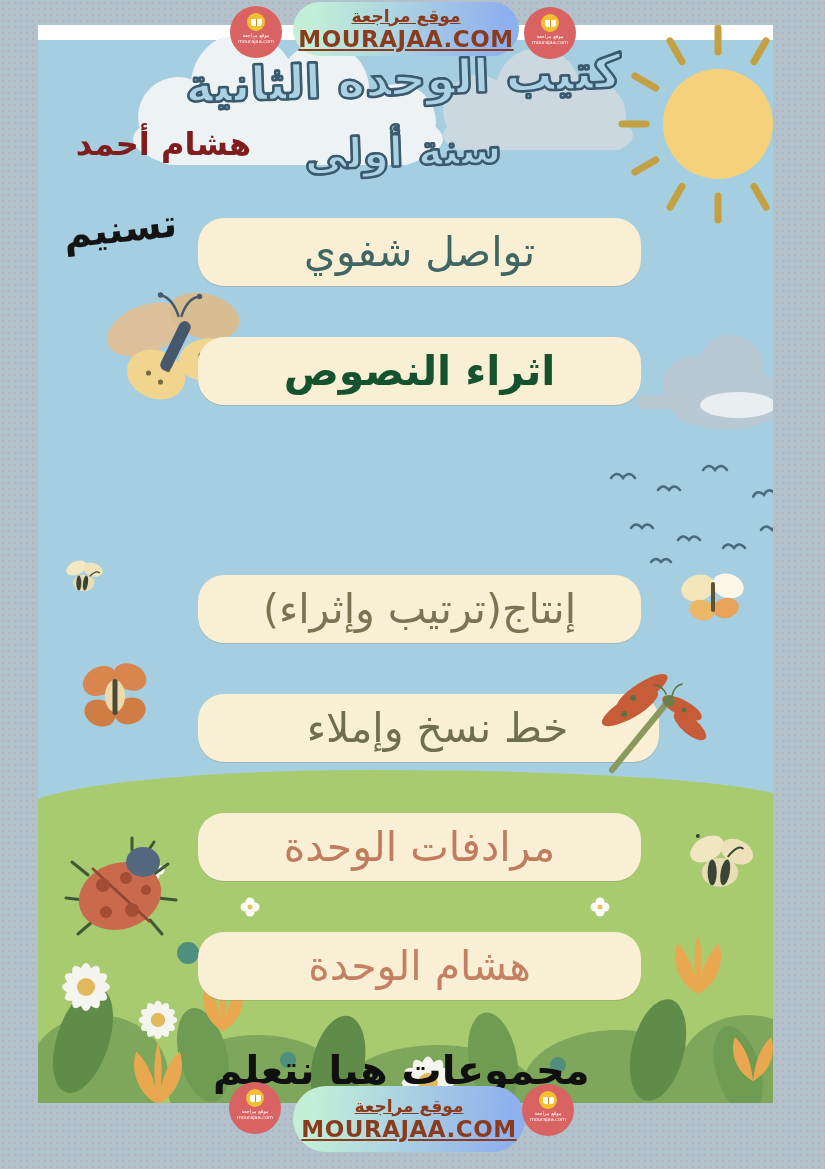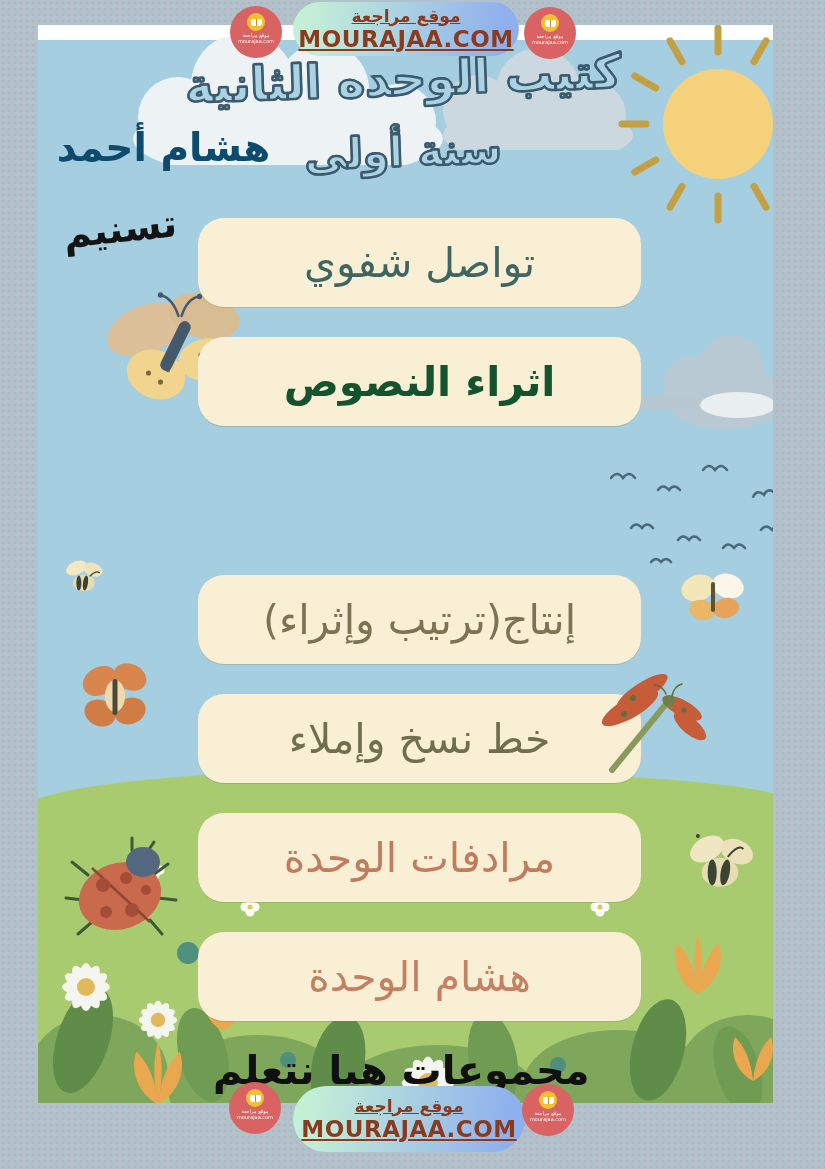--- a/index.html
+++ b/index.html
@@ -13,25 +13,25 @@
   .decor{position:absolute}
 
   
   .title1,.title2{position:absolute;text-align:center;direction:rtl;font-weight:bold;
     color:#aBd2e3;-webkit-text-stroke:2.2px #3b5a6d;
     text-shadow:-1.5px 0 #3b5a6d,1.5px 0 #3b5a6d,0 -1.5px #3b5a6d,0 1.5px #3b5a6d;
     z-index:7;letter-spacing:1px}
   .title1{left:130px;top:26px;width:470px;font-size:47px;transform:rotate(-2deg)}
   .title2{left:230px;top:102px;width:270px;font-size:42px;transform:rotate(-2deg)}
   .author{position:absolute;left:8px;top:100px;width:235px;text-align:center;direction:rtl;
-    font-size:39px;font-weight:bold;color:#0c4a6e;z-index:7}
+    font-size:32px;font-weight:bold;color:#7f1d1d;z-index:7}
   .signature{position:absolute;left:12px;top:182px;width:140px;text-align:center;direction:rtl;
     font-size:38px;font-weight:bold;color:#141414;transform:rotate(-6deg);z-index:7}
 
-  .btn{position:absolute;left:160px;width:443px;height:89px;background:#f9efd5;border-radius:26px;
+  .btn{position:absolute;left:160px;width:443px;height:68px;background:#f9efd5;border-radius:26px;
     display:flex;align-items:center;justify-content:center;direction:rtl;font-size:41px;
     z-index:5;box-shadow:0 1px 0 rgba(120,110,80,.25)}
   .b1{top:193px}.b2{top:312px}.b3{top:431px;left:148px}.b4{top:550px}
   .b5{top:669px}.b6{top:788px}.b7{top:907px}
 
   .grass{position:absolute;left:-15px;right:-15px;top:745px;height:400px;background:#a9cb70;
     border-radius:50% 60% 0 0 / 45px 35px;z-index:3}
   .caption{position:absolute;left:175px;top:1022px;width:430px;text-align:left;direction:rtl;
     font-size:40px;font-weight:bold;color:#101010;z-index:8}
 
@@ -377,21 +377,21 @@
     </svg>
 
     <div class="title1">كتيب الوحده الثانية</div>
     <div class="title2">سنة أولى</div>
     <div class="author">هشام أحمد</div>
     <div class="signature">تسنيم</div>
 
     <div class="btn b1" style="color: rgb(63, 102, 99);">تواصل شفوي</div>
     <div class="btn b2" style="color: #14532d; font-weight: bold;">اثراء النصوص</div>
     <div class="btn b4" style="color: rgb(123, 116, 82);">إنتاج(ترتيب وإثراء)</div>
-    <div class="btn b5" style="color: rgb(111, 110, 77);">خط نسخ وإملاء</div>
+    <div class="btn b5" style="color: rgb(111, 110, 77); padding-left: 18px;">خط نسخ وإملاء</div>
     <div class="btn b6" style="color: rgb(192, 124, 94);">مرادفات الوحدة</div>
     <div class="btn b7" style="color: rgb(196, 128, 99);">هشام الوحدة</div>
 
     <div class="caption">مجموعات هيا نتعلم</div>
   </div>
 
   <div class="banner top">
     <span class="ar">موقع مراجعة </span>
     <span class="en">MOURAJAA.COM</span>
   </div>

